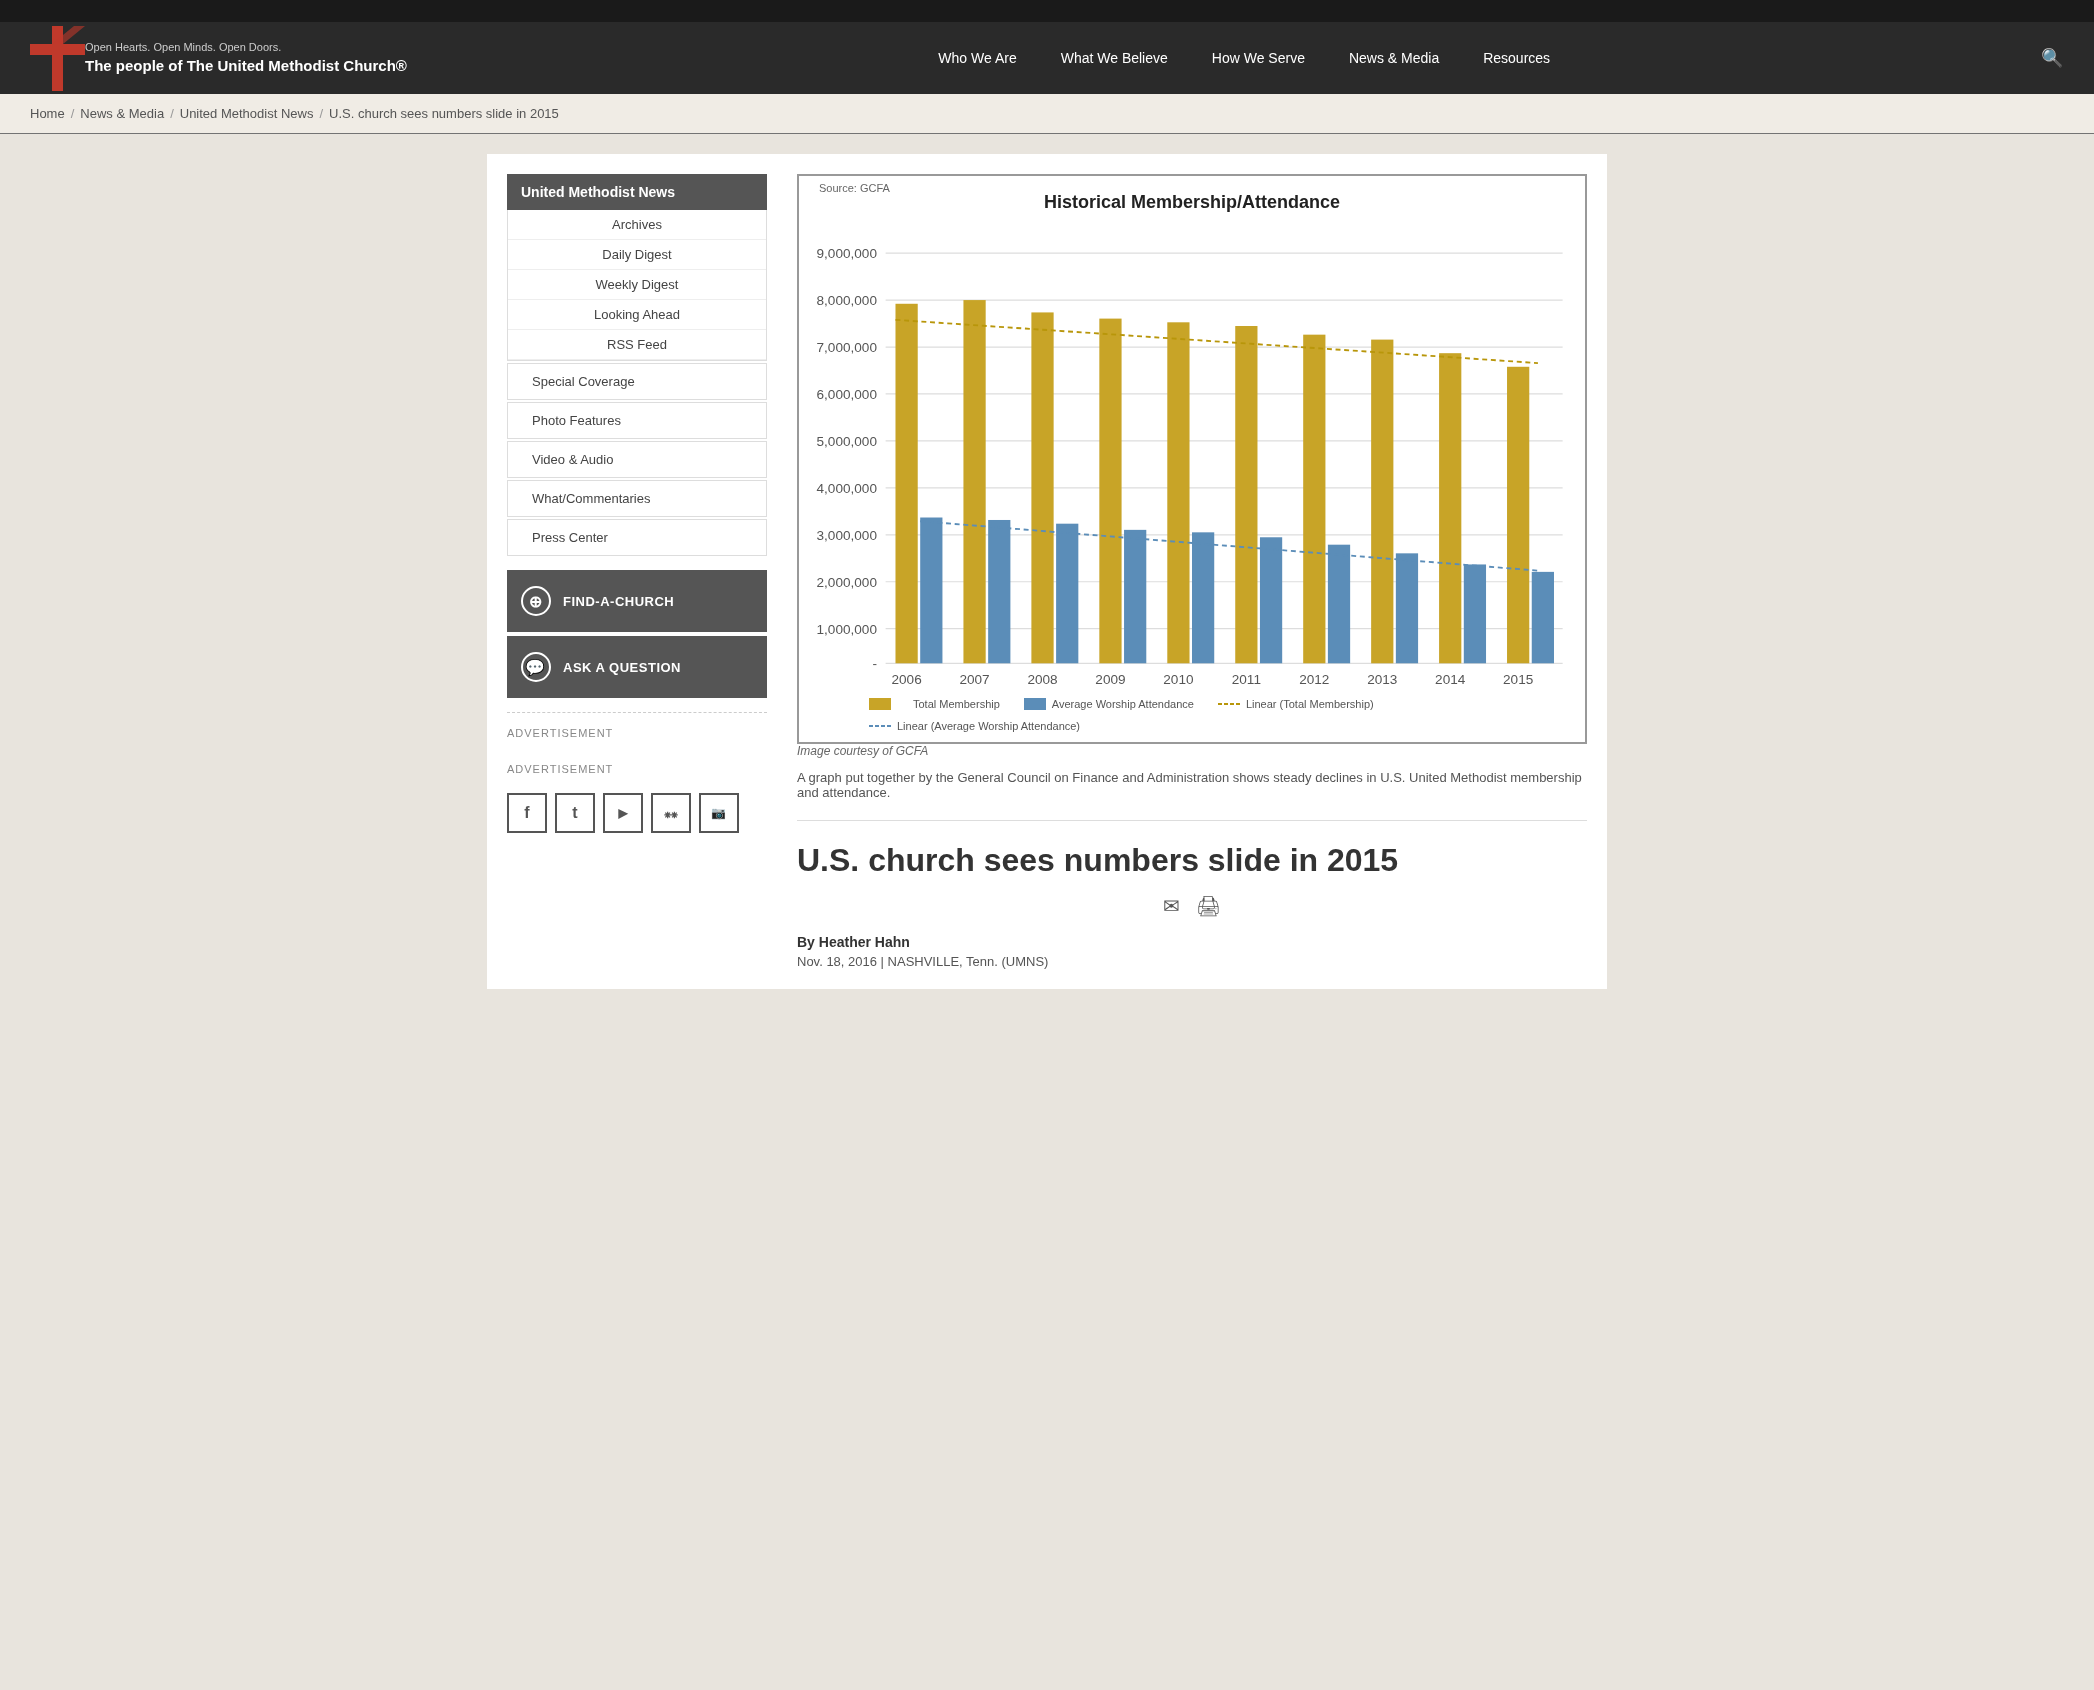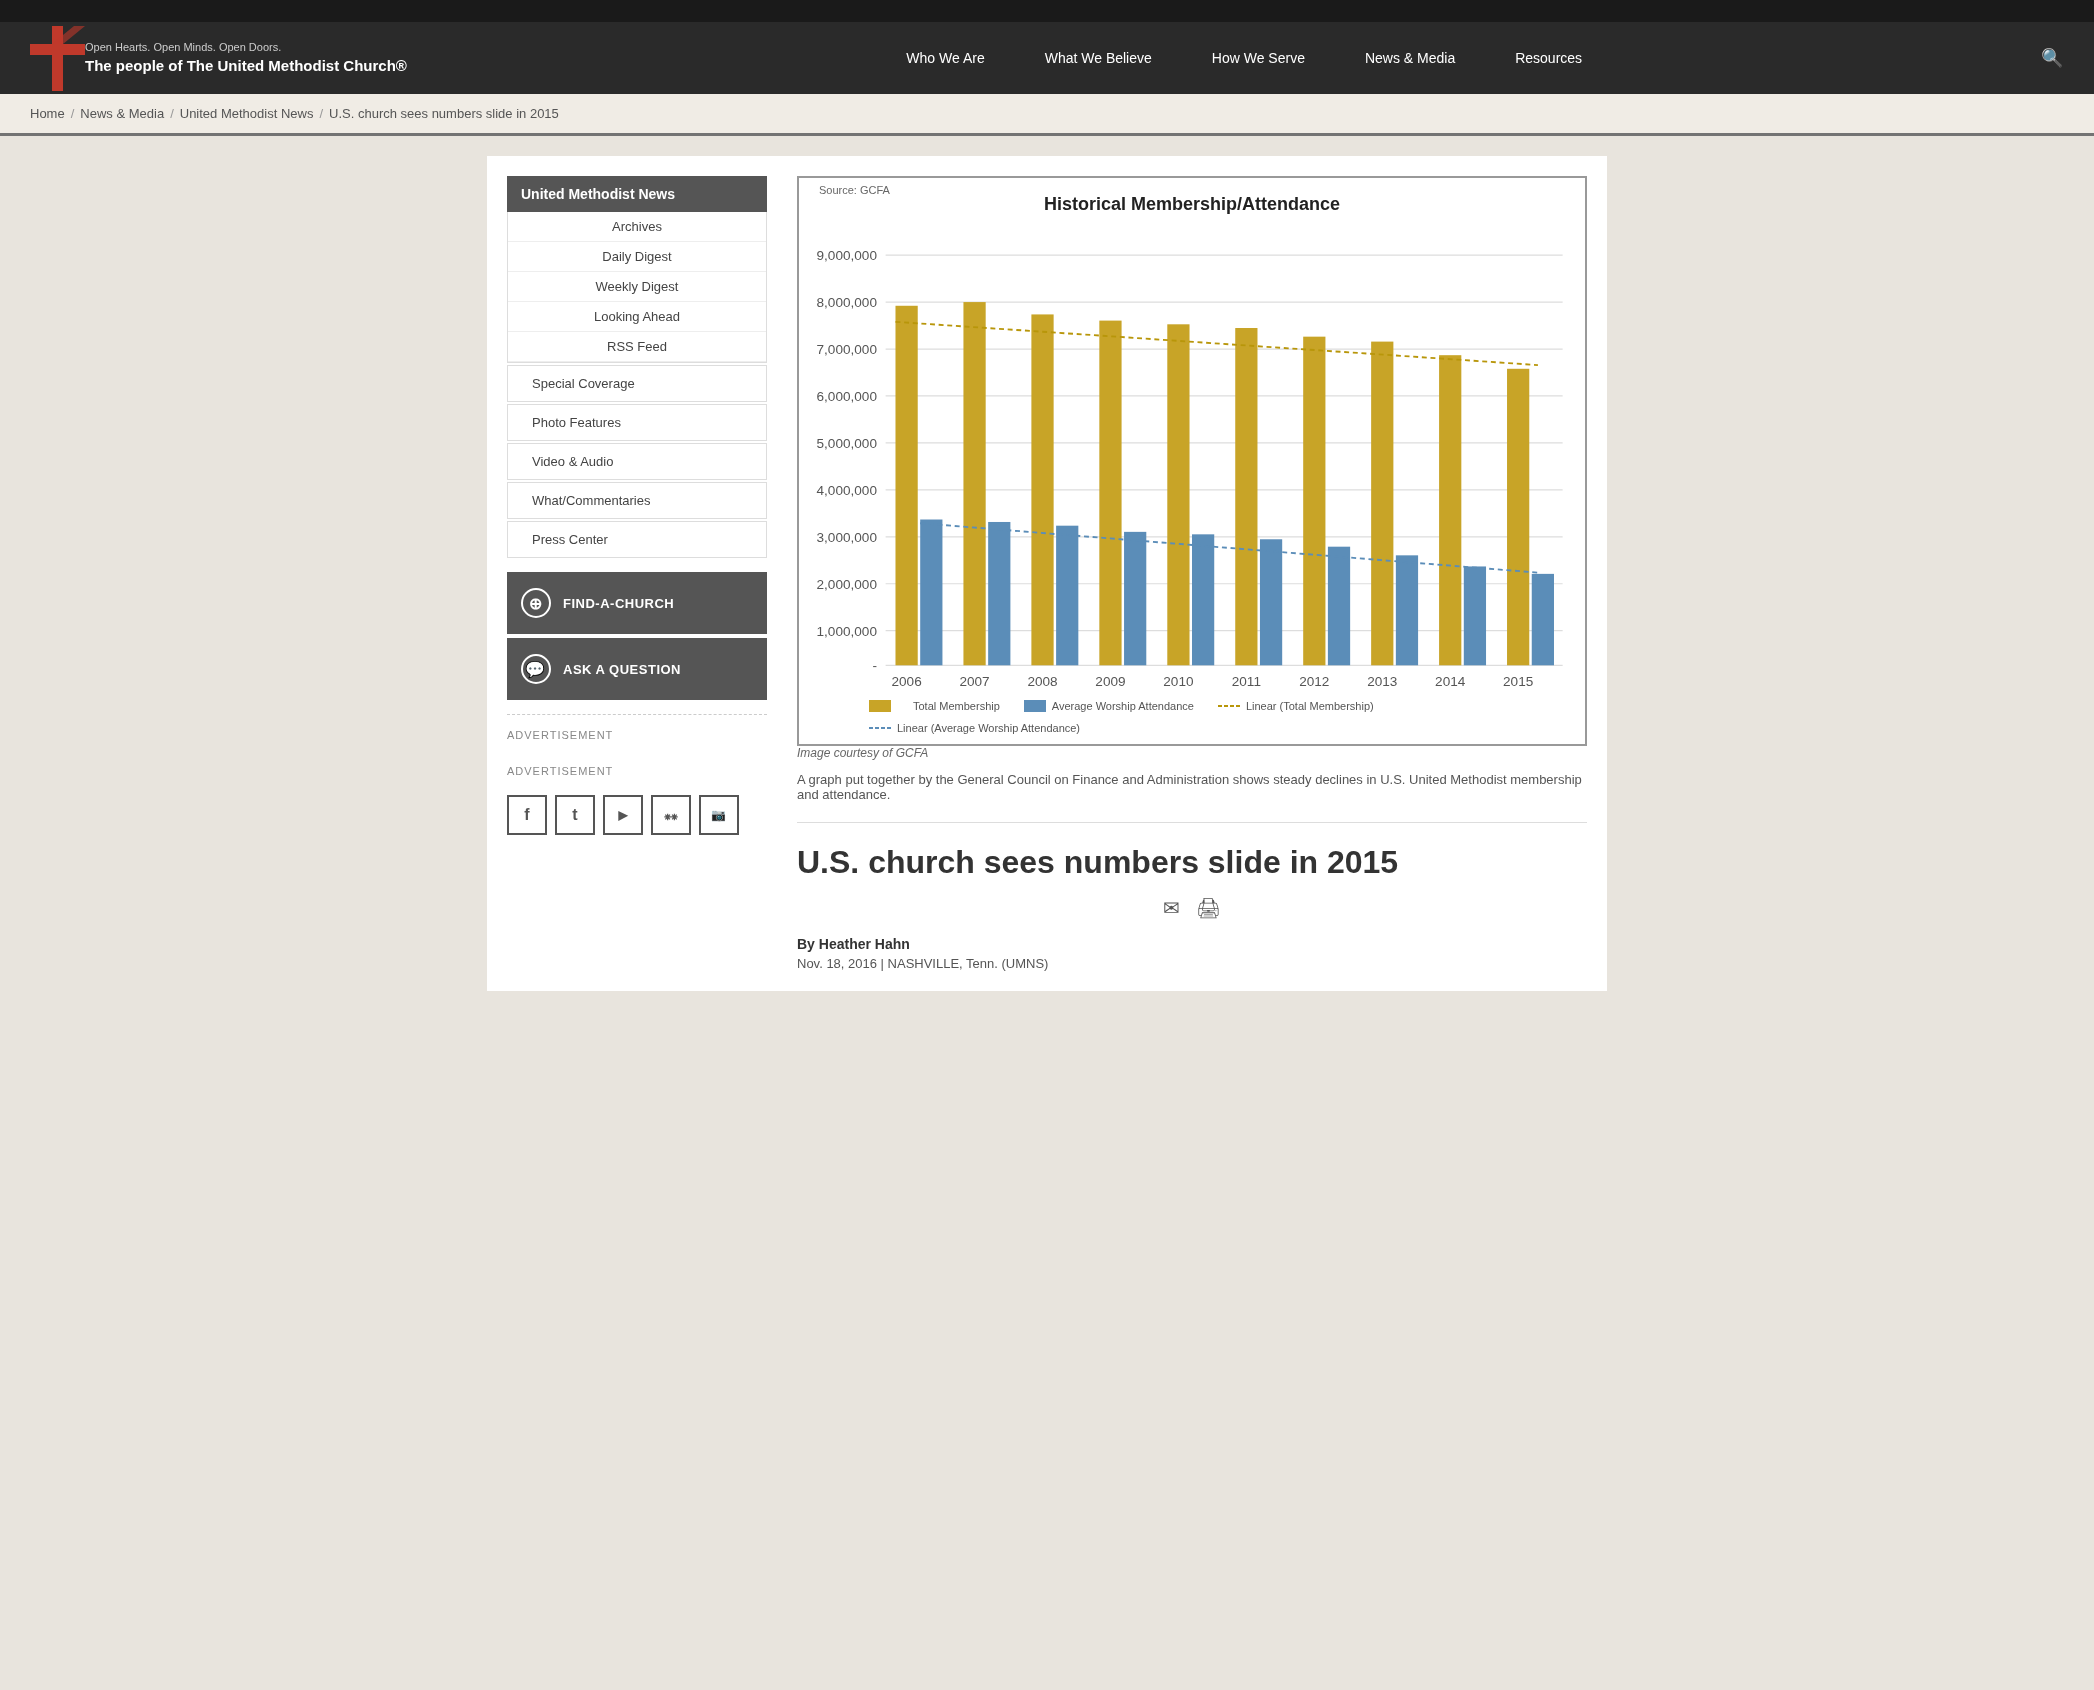--- a/index.html
+++ b/index.html
@@ -7,26 +7,26 @@
 
     
     .top-bar { background: #1a1a1a; height: 22px; }
 
     
     .header { background: #2a2a2a; display: flex; align-items: center; padding: 0 30px; height: 72px; }
     .logo-area { display: flex; align-items: center; margin-right: 40px; }
     .logo-text { color: #ccc; font-size: 11px; line-height: 1.4; }
     .logo-text .org-name { font-size: 15px; color: #fff; font-weight: bold; }
 
-    nav { display: flex; align-items: center; flex: 1; justify-content: center; gap: 16px; }
+    nav { display: flex; align-items: center; flex: 1; justify-content: center; gap: 0; }
     .nav-item { color: #fff; font-size: 14px; padding: 0 22px; height: 90px; display: flex; align-items: center; cursor: pointer; white-space: nowrap; text-decoration: none; }
     .nav-search { margin-left: auto; color: #fff; font-size: 18px; cursor: pointer; }
 
     
-    .breadcrumb-bar { background: #f0ece5; padding: 12px 30px; border-bottom: 3px solid #737373; }
+    .breadcrumb-bar { background: #f0ece5; padding: 12px 30px; border-bottom: 1px solid #737373; }
     .breadcrumb { display: flex; align-items: center; gap: 6px; font-size: 13px; color: #555; }
     .breadcrumb a { color: #555; text-decoration: none; }
     .breadcrumb .sep { color: #999; }
 
     
     .main-wrap { max-width: 1160px; margin: 20px auto; padding: 0 20px; }
     .content-layout { display: flex; gap: 30px; background: #fff; padding: 20px; }
 
     
     .sidebar { width: 260px; flex-shrink: 0; }

